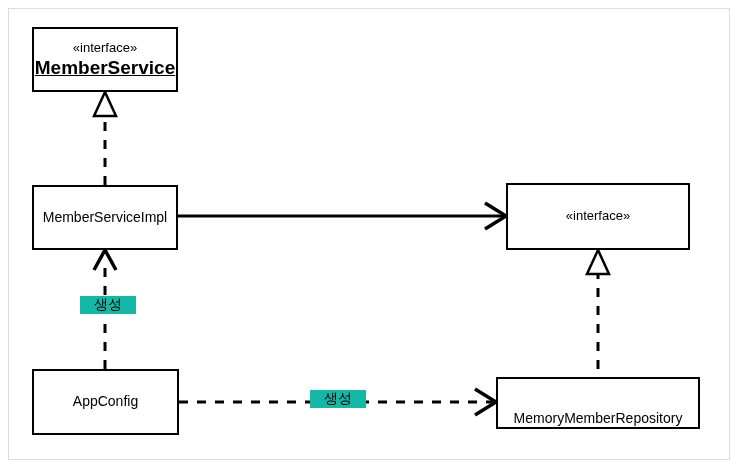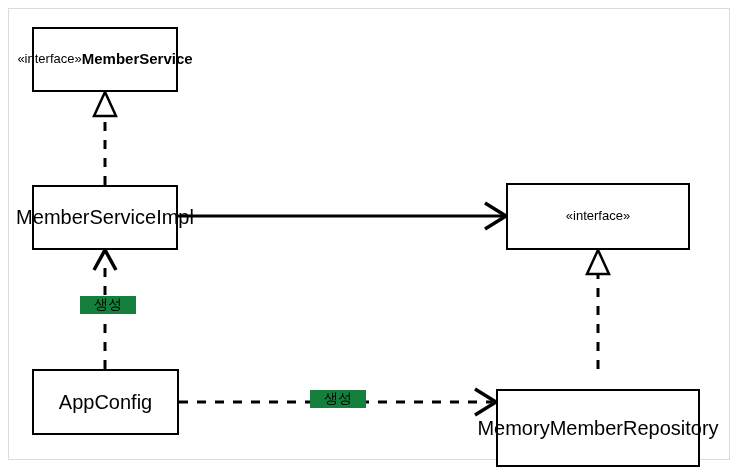--- a/index.html
+++ b/index.html
@@ -44,49 +44,51 @@
     pointer-events: none;
   }
 
   
   .uml-box {
     position: absolute;
     box-sizing: border-box;
     border: 2px solid #000000;
     background: #ffffff;
     display: flex;
+    flex-direction: column;
     align-items: center;
     justify-content: center;
     text-align: center;
     color: #000000;
     line-height: 1.25;
   }
   .stereotype {
     font-size: 13px;
     font-weight: normal;
     display: block;
   }
   .class-name-bold {
-    font-size: 15px;
+    font-size: 19px;
     font-weight: bold;
     display: block;
+    text-decoration: underline;
   }
   .class-name-plain {
-    font-size: 20px;
+    font-size: 14px;
     font-weight: normal;
     display: block;
     white-space: nowrap;
   }
 
   
   .edge-label {
     position: absolute;
     font-size: 14px;
     color: #000000;
-    background: #15803d;
+    background: #14b8a6;
     padding: 0 3px;
     white-space: nowrap;
     text-align: center;
   }
 </style>
 </head>
 <body>
 
 <div id="diagram-root">
 
@@ -138,21 +140,21 @@
   </div>
 
   <div class="uml-box" style="left:506px; top:183px; width:184px; height:67px;">
     <span class="stereotype">«interface»</span>
   </div>
 
   <div class="uml-box" style="left:32px; top:369px; width:147px; height:66px;text-align:center;">
     <span class="class-name-plain">AppConfig</span>
   </div>
 
-  <div class="uml-box" style="left:496px; top:389px; width:204px; height:78px;">
+  <div class="uml-box" style="left:496px; top:377px; width:204px; height:52px;justify-content:flex-end;">
     <span class="class-name-plain">MemoryMemberRepository</span>
   </div>
 
   <div class="edge-label" style="left:80px; top:296px; width:50px;">생성</div>
 
   <div class="edge-label" style="left:310px; top:390px; width:50px;">생성</div>
 
 </div>
 
 </body></html>

